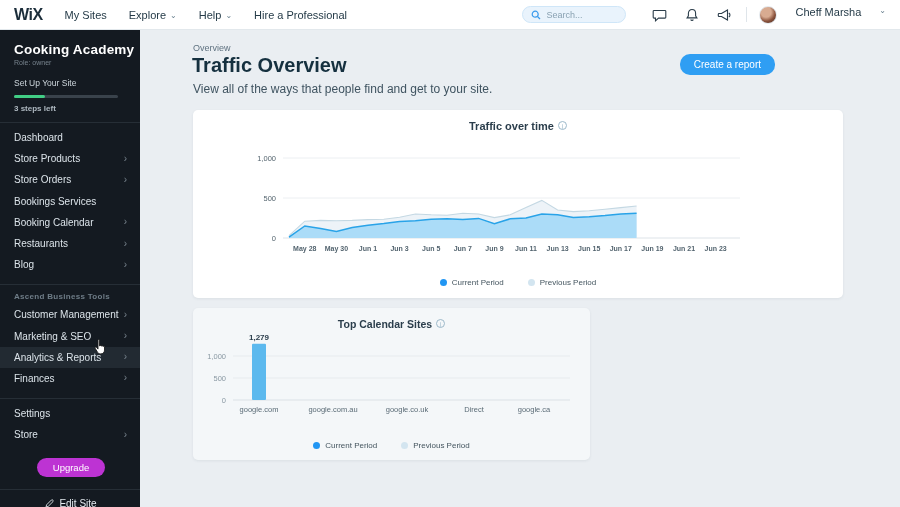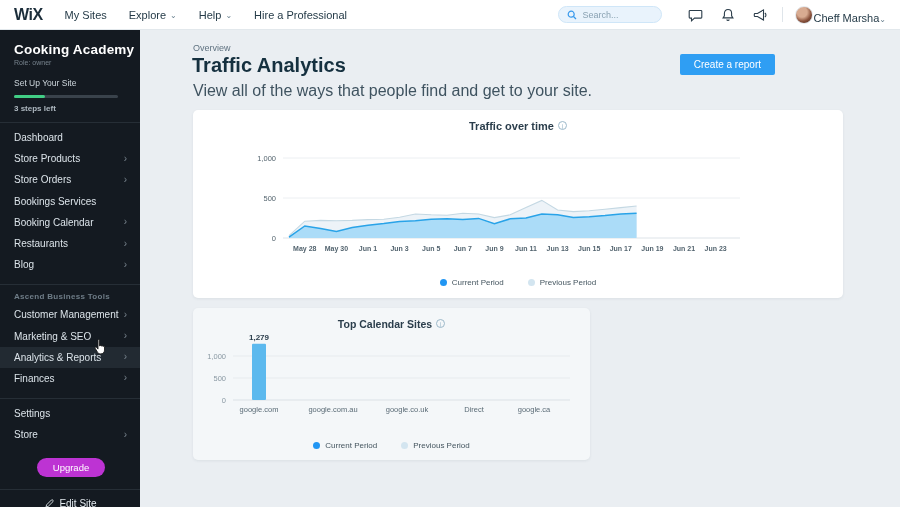--- a/index.html
+++ b/index.html
@@ -13,21 +13,21 @@
   .logo{font-size:16px;font-weight:bold;color:#1b2d3a;letter-spacing:-0.5px;margin-right:22px;}
   .nav{display:flex;align-items:center;gap:22px;}
   .nav-item{font-size:11px;color:#253b48;cursor:pointer;white-space:nowrap;}
   .nav-item .chev{font-size:8px;color:#69808f;margin-left:4px;position:relative;top:-1px;}
   .topbar-spacer{flex:1;}
   .search-pill{display:flex;align-items:center;gap:5px;width:104px;height:17px;border-radius:9px;
     background:#e9f3fc;border:1px solid #cfe6f8;padding:0 8px;margin-right:26px;}
   .search-pill span{font-size:9px;color:#8aa2b2;}
   .tb-icons{display:flex;align-items:center;gap:18px;margin-right:14px;}
   .tb-divider{width:1px;height:15px;background:#dfe5ea;margin-right:12px;}
-  .user{display:flex;align-items:flex-end;gap:0;}
+  .user{display:flex;align-items:flex-start;gap:18px;}
   .avatar{width:18px;height:18px;border-radius:50%;
     background:radial-gradient(circle at 38% 32%,#d8ab91 0 34%,#8a523c 62%,#3d241b 100%);
     border:1px solid #e4e9ee;}
   .user-name{font-size:11px;color:#253b48;}
   .user .chev{font-size:8px;color:#69808f;}
 
   
   .sidebar{position:absolute;left:0;top:30px;width:140px;height:477px;background:#141a21;
     color:#dbe3e9;padding:12px 0 0 14px;z-index:4;}
   .site-name{font-size:13.5px;font-weight:bold;color:#ffffff;letter-spacing:.2px;}
@@ -47,22 +47,22 @@
   .upgrade-btn{background:#bd33d3;color:#fff;font-size:9.5px;border:none;border-radius:10px;
     height:19px;padding:0 16px;cursor:pointer;font-family:inherit;}
   .editsite-wrap{display:flex;justify-content:center;align-items:center;gap:5px;width:126px;
     margin-left:-6px;margin-top:8px;cursor:pointer;}
   .editsite-label{font-size:10px;color:#e3eaef;}
 
   
   .main{position:absolute;left:140px;top:30px;width:692px;height:477px;background:#eaeef2;}
   .breadcrumb{position:absolute;left:53px;top:13px;font-size:9px;color:#5f7280;}
   .page-title{position:absolute;left:52px;top:24px;font-size:20px;font-weight:bold;color:#15303f;}
-  .page-subtitle{position:absolute;left:53px;top:52px;font-size:16px;color:#3f5360;}
-  .create-report{position:absolute;right:57px;top:24px;height:21px;border-radius:2px;border:none;
+  .page-subtitle{position:absolute;left:53px;top:52px;font-size:12px;color:#3f5360;}
+  .create-report{position:absolute;right:57px;top:24px;height:21px;border-radius:10px;border:none;
     background:#2f9ef3;color:#ffffff;font-size:10px;padding:0 14px;cursor:pointer;font-family:inherit;}
 
   .card{position:absolute;border-radius:5px;box-shadow:0 1px 3px rgba(32,60,80,.08);}
   .card1{left:53px;top:80px;width:650px;height:188px;background:#ffffff;}
   .card2{left:53px;top:278px;width:397px;height:152px;background:#f4f7f9;}
   .chart-title{position:absolute;top:10px;left:0;right:0;text-align:center;font-size:11px;
     font-weight:bold;color:#2b3e4c;}
   .card2 .chart-title{font-size:10.5px;}
   .info-i{display:inline-block;width:9px;height:9px;border:1px solid #9db9ca;border-radius:50%;
     font-size:6.5px;line-height:9px;text-align:center;color:#9db9ca;font-style:normal;
@@ -194,21 +194,21 @@
     <div class="editsite-wrap">
       <svg class="icon-svg" width="9" height="9" viewBox="0 0 9 9">
         <path d="M1 8 l0.6 -2.2 L6.4 1 a0.9 0.9 0 0 1 1.3 0 l0.3 0.3 a0.9 0.9 0 0 1 0 1.3 L3.2 7.4 z" fill="none" stroke="#dfe6ea" stroke-width="0.9"></path>
       </svg>
       <span class="editsite-label">Edit Site</span>
     </div>
   </aside>
 
   <main class="main">
     <div class="breadcrumb">Overview</div>
-    <h1 class="page-title" style="margin:0;">Traffic Analytics</h1>
+    <h1 class="page-title" style="margin:0;">Traffic Overview</h1>
     <div class="page-subtitle">View all of the ways that people find and get to your site.</div>
     <button class="create-report">Create a report</button>
 
     <section class="card card1">
       <div class="chart-title">
         <span>Traffic over time</span><i class="info-i">i</i>
       </div>
       <svg id="traffic-svg" class="chart-svg" width="650" height="188" viewBox="0 0 650 188">
           <line x1="90" y1="128" x2="547" y2="128" stroke="#dde3e8" stroke-width="1"></line>
           <text x="83" y="130.5" text-anchor="end" font-size="7.5" fill="#55656f" font-family="Liberation Sans, sans-serif">0</text>

